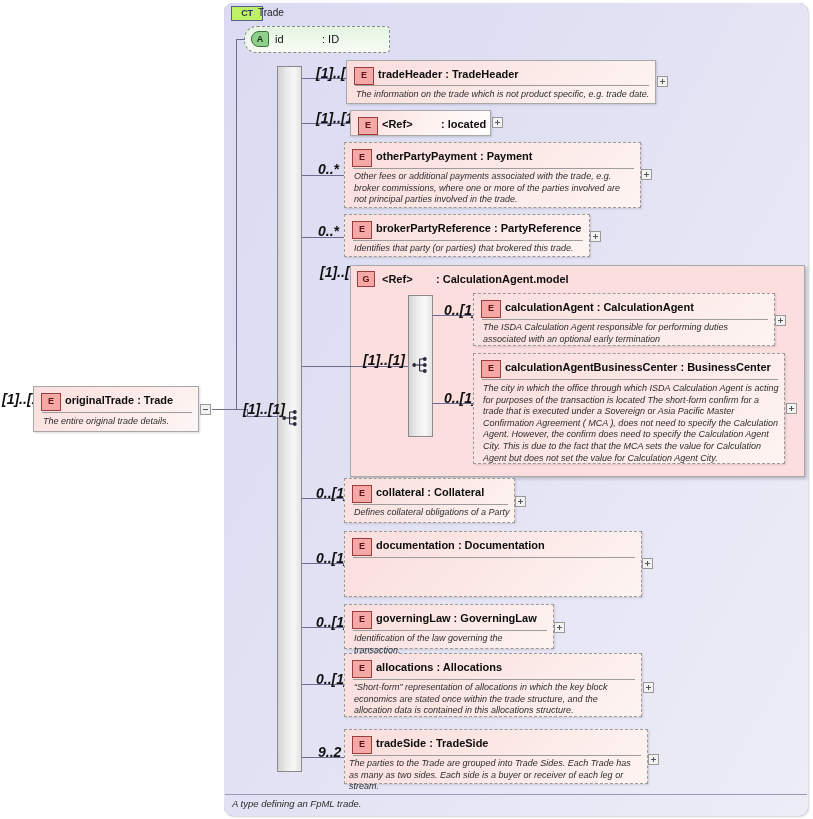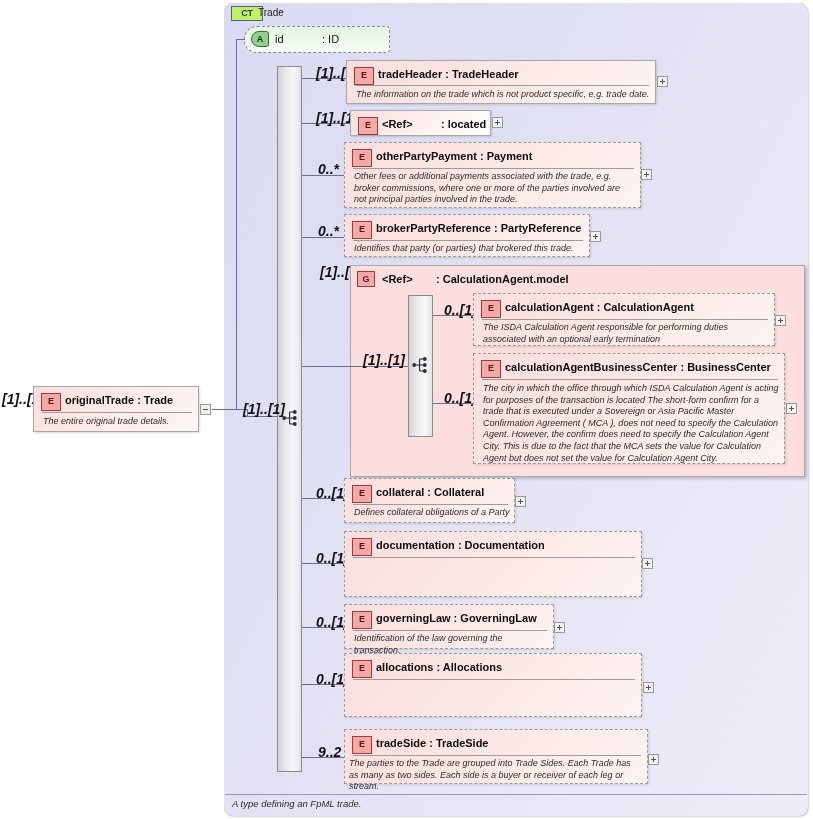--- a/index.html
+++ b/index.html
@@ -286,20 +286,21 @@
     <span class="edoc" style="left:9px;top:28px;width:196px;">Identification of the law governing the transaction.</span>
   </div>
   <div class="abs plus" style="left:554px;top:622px;"></div>
 
   <div class="abs wire" style="left:302px;top:684px;width:42px;height:1px;"></div>
   <div class="abs card" style="left:316px;top:674px;">0..[1]</div>
   <div class="abs ebox dashed" style="left:344px;top:653px;width:298px;height:64px;">
     <span class="ebadge">E</span>
     <span class="ename">allocations : Allocations</span>
     <span class="esep" style="top:25px;width:282px;"></span>
+    <span class="edoc" style="left:9px;top:28px;width:284px;">“Short-form” representation of allocations in which the key block economics are stated once within the trade structure, and the allocation data is contained in this allocations structure.</span>
   </div>
   <div class="abs plus" style="left:643px;top:682px;"></div>
 
   <div class="abs wire" style="left:302px;top:757px;width:42px;height:1px;"></div>
   <div class="abs card" style="left:318px;top:747px;">9..2</div>
   <div class="abs ebox dashed" style="left:344px;top:729px;width:304px;height:55px;">
     <span class="ebadge">E</span>
     <span class="ename">tradeSide : TradeSide</span>
     <span class="esep" style="top:25px;width:288px;"></span>
     <span class="edoc" style="left:4px;top:28px;width:290px;">The parties to the Trade are grouped into Trade Sides. Each Trade has as many as two sides. Each side is a buyer or receiver of each leg or stream.</span>

